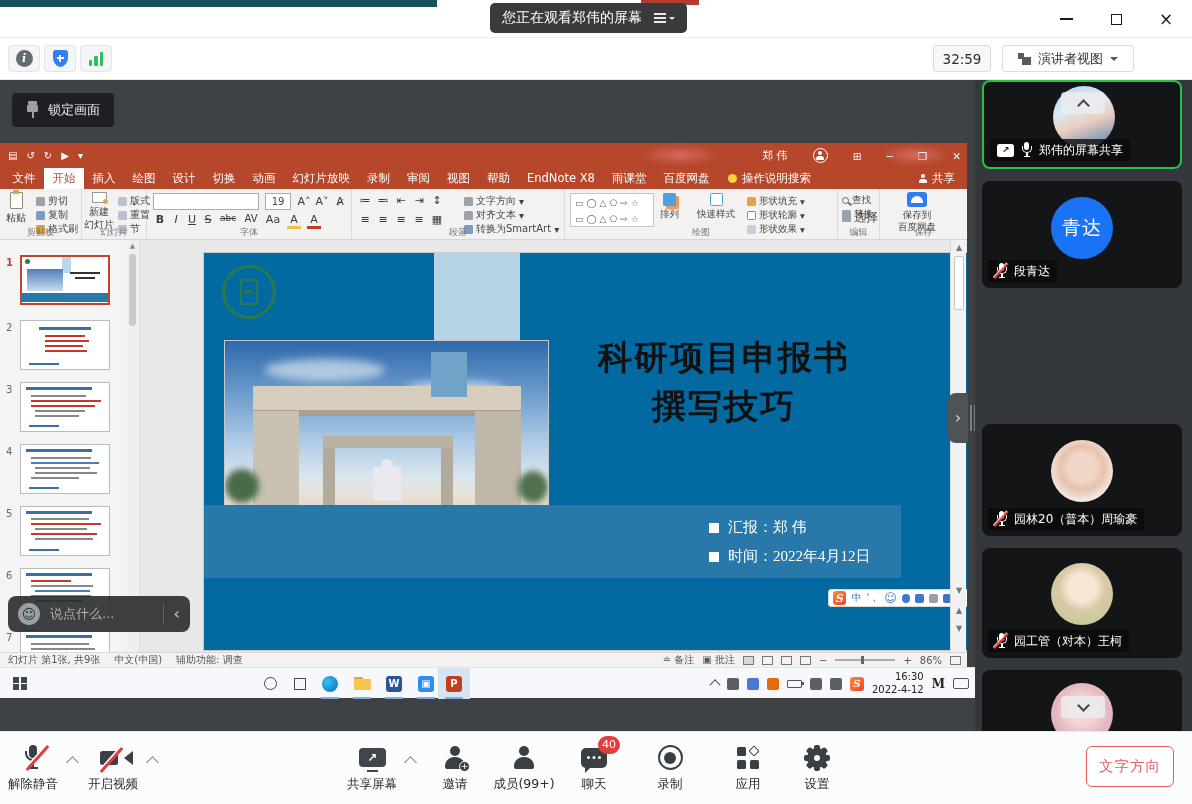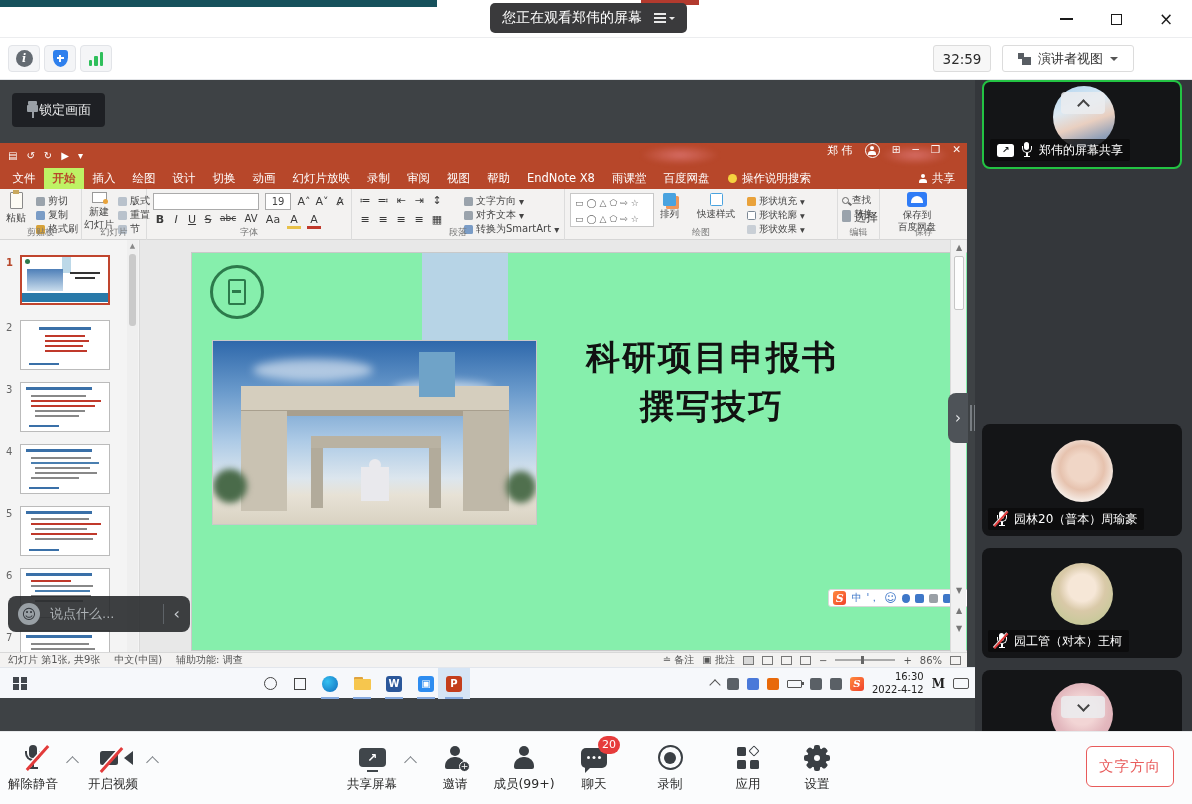--- a/index.html
+++ b/index.html
@@ -42,41 +42,41 @@
 .fsbtn{position:absolute;left:1154px;top:8px;width:26px;height:26px}
 .fsbtn i{position:absolute;width:7px;height:7px;border:0 solid #3A3F44}
 .fs-tl{left:2px;top:2px;border-left-width:2px;border-top-width:2px}
 .fs-tr{right:2px;top:2px;border-right-width:2px;border-top-width:2px}
 .fs-bl{left:2px;bottom:2px;border-left-width:2px;border-bottom-width:2px}
 .fs-br{right:2px;bottom:2px;border-right-width:2px;border-bottom-width:2px}
 
 
 .content{position:absolute;left:0;top:80px;width:1192px;height:651px;overflow:hidden}
 .share{position:absolute;left:0;top:0;width:975px;height:651px;background:#3E4245}
-.lockbtn{position:absolute;left:12px;top:13px;height:34px;padding:0 14px;background:rgba(28,30,33,.93);border-radius:4px;display:flex;align-items:center;color:#E8E9EA;font-size:13px}
+.lockbtn{position:absolute;left:12px;top:13px;height:34px;padding:0 14px;background:rgba(28,30,33,.93);border-radius:4px;display:flex;align-items:center;gap:9px;color:#E8E9EA;font-size:13px}
 .pin{position:relative;width:13px;height:18px}
 .pin i{position:absolute;background:#9AA0A6}
 .pin .h{left:2px;top:0;width:9px;height:3.5px;border-radius:1px}
 .pin .b{left:1px;top:4px;width:11px;height:7px;border-radius:1px}
 .pin .n{left:5.5px;top:11px;width:2px;height:6px}
 
 
 .pptwin{position:absolute;left:0;top:63px;width:967px;height:524px;background:#fff}
 .ptitle{position:relative;height:25px;background:#B7472A;display:flex;align-items:center;color:#fff}
 .smudge{position:absolute;border-radius:50%;background:radial-gradient(ellipse,rgba(240,140,150,.55),rgba(240,140,150,0) 70%);filter:blur(2px)}
 .qat{display:flex;align-items:center;gap:9px;padding-left:8px;font-size:10px;color:#fff;z-index:2}
 .ptitle-text{position:absolute;left:0;right:0;text-align:center;font-size:11.5px;color:#fff}
-.ptright{position:absolute;right:6px;top:0;height:25px;display:flex;align-items:flex-start;gap:12px;font-size:11px;z-index:2}
+.ptright{position:absolute;right:6px;top:0;height:25px;display:flex;align-items:center;gap:25px;font-size:11px;z-index:2}
 .pavatar{width:15px;height:15px;border:1.5px solid #fff;border-radius:50%;position:relative}
 .pavatar::before{content:"";position:absolute;left:4px;top:2px;width:4px;height:4px;background:#fff;border-radius:50%}
 .pavatar::after{content:"";position:absolute;left:2px;top:7px;width:8px;height:4px;background:#fff;border-radius:3px 3px 0 0}
 .pwc{font-size:10.5px;opacity:.95}
 .ptabs{height:21px;background:#B7472A;display:flex;align-items:stretch;padding-left:4px;color:#fff;font-size:11.5px}
 .ptab{padding:0 8.5px;line-height:21px;white-space:nowrap}
-.ptab.on{background:#bef264;color:#B7472A;font-weight:bold}
+.ptab.on{background:#ffffff;color:#B7472A;font-weight:normal}
 .ptab-search{display:flex;align-items:center;gap:5px;padding:0 10px}
 .bulb{width:9px;height:9px;border-radius:50%;background:#F5D33F}
 .ptab-share{margin-left:auto;display:flex;align-items:center;gap:5px;padding:0 12px}
 .mini-person{width:9px;height:9px;position:relative}
 .mini-person::before{content:"";position:absolute;left:2.5px;top:0;width:4px;height:4px;border-radius:50%;background:#fff}
 .mini-person::after{content:"";position:absolute;left:0.5px;top:4.5px;width:8px;height:4.5px;border-radius:3px 3px 0 0;background:#fff}
 .pribbon{position:relative;height:51px;background:#F3F2F1;border-bottom:1px solid #D6D6D6;font-size:10px;color:#444}
 .rg{position:absolute;top:0;height:51px;border-right:1px solid #DCDCDC}
 .glabel{position:absolute;bottom:1px;left:0;right:0;text-align:center;font-size:9px;color:#777}
 .bigbtn{position:absolute;top:3px;display:flex;flex-direction:column;align-items:center;gap:2px;font-size:10px}
@@ -99,21 +99,21 @@
 .thpanel{position:absolute;left:0;top:0;width:140px;height:412px;background:#F4F4F4;border-right:1px solid #D9D9D9}
 .thnum{position:absolute;left:6px;font-size:10px;color:#666}
 .thnum.sel{color:#B7472A;font-weight:bold}
 .thumb{position:absolute;left:20px;width:90px;background:#fff;border:1px solid #BBB;overflow:hidden}
 .thumb.sel{border:2px solid #C0452E}
 .th-line{position:absolute;height:2px}
 .panscroll{position:absolute;right:1px;top:0;width:11px;height:412px;background:#EFEFEF}
 .panscroll .up{position:absolute;top:2px;left:0;width:11px;text-align:center;font-size:7px;color:#888}
 .panscroll .thm{position:absolute;top:14px;left:2px;width:7px;height:72px;background:#CACACA;border-radius:3px}
 
-.canvas{position:absolute;left:192px;top:13px;width:808px;height:397px;background:#86efac;box-shadow:0 0 0 1px #C9C9C9}
+.canvas{position:absolute;left:204px;top:13px;width:808px;height:397px;background:#0369a1;box-shadow:0 0 0 1px #C9C9C9}
 .lightcol{position:absolute;left:230px;top:0;width:86px;height:144px;background:#B7D4E6}
 .midsq{position:absolute;left:227px;top:99px;width:36px;height:45px;background:#6FA3C8}
 .logo{position:absolute;left:18px;top:12px;width:54px;height:54px;border:3px solid #2C7A4B;border-radius:50%;display:flex;align-items:center;justify-content:center}
 .logo .inner{width:18px;height:26px;border:2.5px solid #2C7A4B;border-radius:2px;position:relative}
 .logo .inner::after{content:"";position:absolute;left:2px;top:9px;width:9px;height:2.5px;background:#2C7A4B}
 .photo{position:absolute;left:20px;top:87px;width:325px;height:185px;overflow:hidden;border:1px solid #C9C9C9;background:linear-gradient(180deg,#2E68AB 0%,#6B9BCC 28%,#AECBE6 55%,#DCE6EE 75%,#E7E2D6 84%,#D9D2C2 100%)}
 .cloud{position:absolute;background:rgba(255,255,255,.55);border-radius:50%;filter:blur(4px)}
 .gate-slab{position:absolute;left:28px;top:45px;width:268px;height:30px;background:#D5CEBE;border-bottom:6px solid #A89F8E}
 .gate-pl{position:absolute;top:70px;width:46px;height:100px;background:#C9C2B2}
 .gate-pr{position:absolute;top:70px;width:46px;height:100px;background:#BFB8A8}
@@ -589,20 +589,30 @@
                 <span class="igate-r"></span>
               <span class="dome"></span>
               <span class="treeL"></span>
                 <span class="treeR"></span>
             </div>
             <div class="midsq"></div>
             <div class="stitle">
               <div>科研项目申报书</div>
               <div>撰写技巧</div>
             </div>
+            <div class="band">
+              <div class="bandrow" style="top:13px">
+                  <span class="wsq"></span>
+                  <span>汇报：郑 伟</span>
+                </div>
+              <div class="bandrow" style="top:42px">
+                  <span class="wsq"></span>
+                  <span>时间：2022年4月12日</span>
+                </div>
+            </div>
           </div>
 
           <div class="sogou">
             <span class="sg-logo">S</span>
             <span>中</span>
             <span style="color:#3E77C8">'，</span>
             <span style="color:#3E77C8;font-size:12px">☺</span>
             <span class="sg-dot"></span>
             <span class="sg-sq"></span>
             <span class="sg-sq gray"></span>
@@ -718,20 +728,34 @@
               <i class="s"></i>
               <i class="bb"></i>
             </span>
           <span>郑伟的屏幕共享</span>
         </div>
       </div>
       <div class="scrollbtn up" style="top:12px">
           <span class="c"></span>
         </div>
 
+      <div class="tile" style="top:101px;height:107px">
+        <div class="avatar av2" style="top:16px">
+            <span>青达</span>
+          </div>
+        <div class="plabel">
+          <span class="mmic muted">
+              <i class="b"></i>
+              <i class="a"></i>
+              <i class="s"></i>
+              <i class="bb"></i>
+            </span>
+          <span>段青达</span>
+        </div>
+      </div>
 
 
       <div class="tile" style="top:344px;height:112px">
         <div class="avatar av4" style="top:16px"></div>
         <div class="plabel">
           <span class="mmic muted">
               <i class="b"></i>
               <i class="a"></i>
               <i class="s"></i>
               <i class="bb"></i>
@@ -813,21 +837,21 @@
       <span class="icwrap">
           <span class="bperson">
             <span class="hd"></span>
             <span class="bd"></span>
           </span>
         </span>
       <span class="dlbl">成员(99+)</span>
     </div>
 
     <div class="ditem" style="left:556px">
-      <span class="badge">20</span>
+      <span class="badge">40</span>
       <span class="icwrap">
           <span class="bchat">
             <span class="dots"></span>
           </span>
         </span>
       <span class="dlbl">聊天</span>
     </div>
 
     <div class="ditem" style="left:632px">
       <span class="icwrap">

